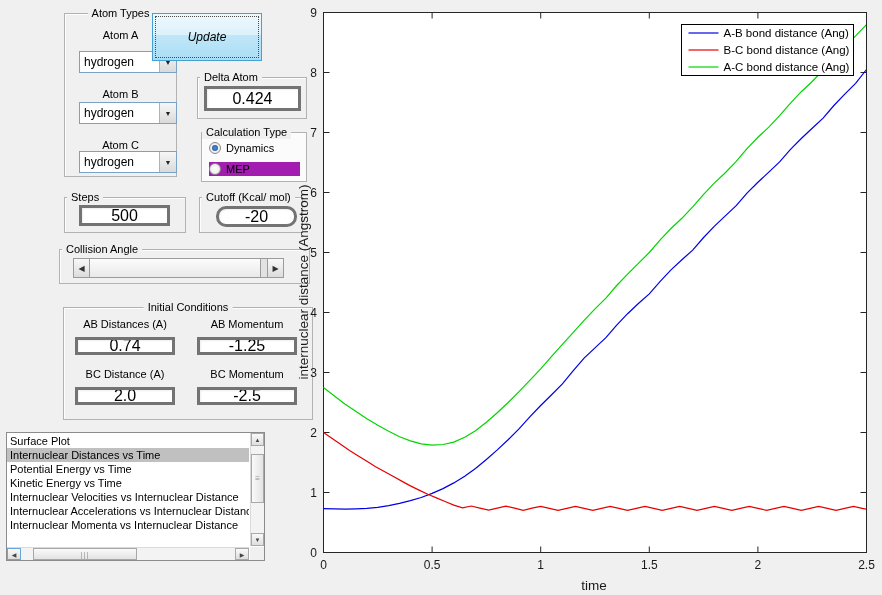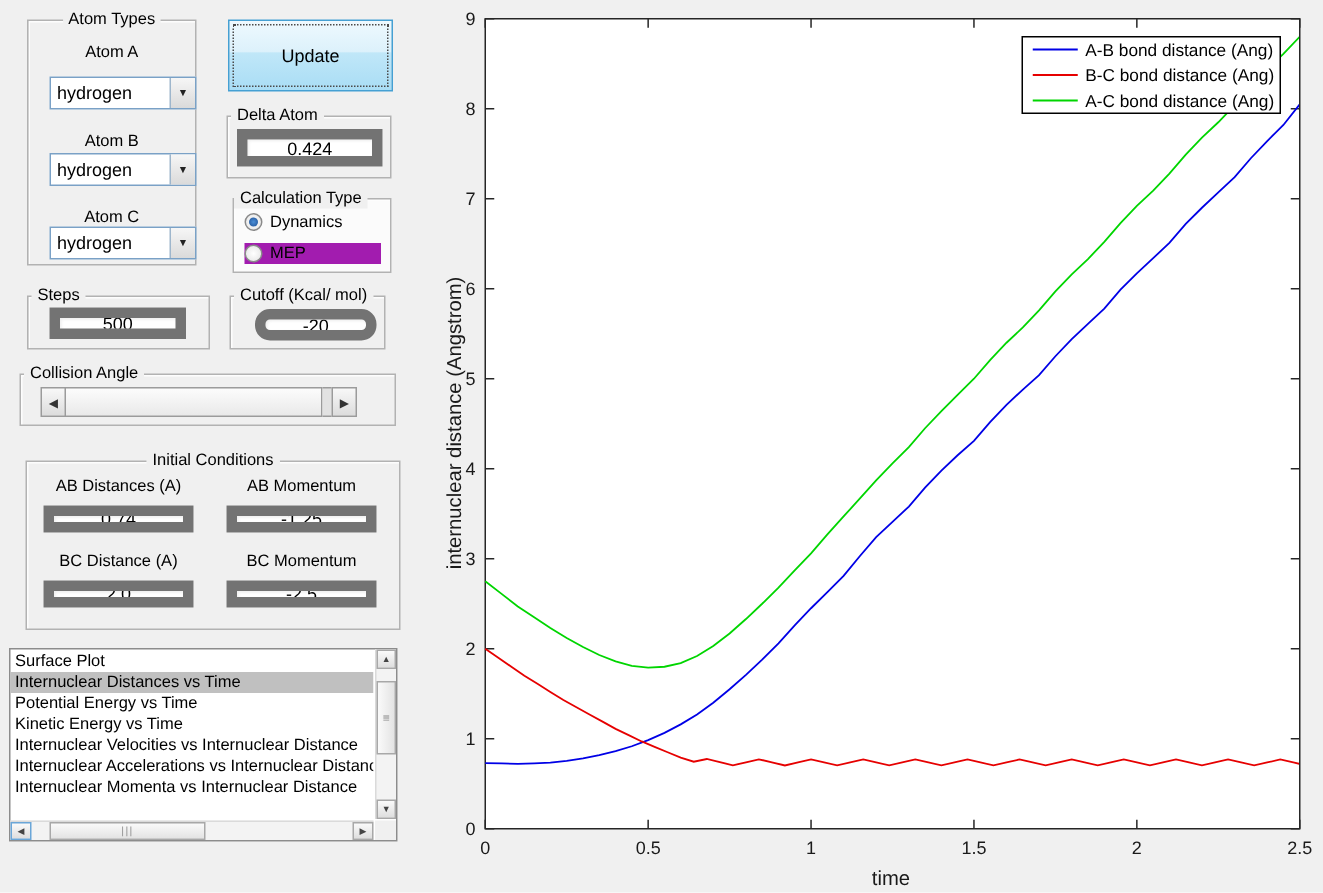--- a/index.html
+++ b/index.html
@@ -8,36 +8,37 @@
     background:#f0f0f0;
     font-family:"Liberation Sans",sans-serif;
     -webkit-font-smoothing:antialiased;
   }
   
   .panel{
     position:absolute;
     border:1px solid #b2b2b2;
     box-shadow:inset 1px 1px 0 #fdfdfd;
     box-sizing:border-box;
+    margin-left:46px;
   }
   .ptitle{
     position:absolute;top:-8px;left:6px;
     background:#f0f0f0;padding:0 4px;
     font-size:11px;line-height:14px;color:#000;white-space:nowrap;
   }
   .ptitle.centered{left:50%;transform:translateX(-50%)}
   .inlabel{
     position:absolute;width:100%;text-align:center;
     font-size:11px;color:#000;white-space:nowrap;
   }
   
   .field{
-    position:absolute;background:#fff;border:7px solid #737373;
+    position:absolute;background:#fff;border:3px solid #737373;
     box-shadow:inset 1px 1px 2px rgba(0,0,0,.07);
-    text-align:center;font-size:12px;font-family:inherit;color:#000;
+    text-align:center;font-size:16px;font-family:inherit;color:#000;
     box-sizing:border-box;padding:0;
   }
   
   .combo{
     position:absolute;height:22px;width:98px;left:14px;
     background:#fff;border:1px solid #7aa1c6;box-sizing:border-box;
     display:flex;align-items:stretch;cursor:default;
   }
   .combo .ctext{flex:1;font-size:12px;line-height:20px;padding-left:4px;overflow:hidden;white-space:nowrap}
   .combo .cbtn{
@@ -45,21 +46,21 @@
     background:linear-gradient(#f6f6f6,#dadada);
     display:flex;align-items:center;justify-content:center;
     font-size:7px;color:#222;
   }
   
   #update-btn{
     position:absolute;left:152px;top:13px;width:110px;height:48px;
     background:linear-gradient(#eef9fe 0%,#dcf1fb 45%,#c0e7f8 46%,#a9ddf5 100%);
     border:1px solid #45a0d3;
     outline:1px dotted #4a4a4a;outline-offset:-4px;
-    font-family:inherit;font-size:12px;color:#000;cursor:pointer;
+    font-family:inherit;font-size:12px;color:#000;cursor:pointer;font-style:italic;
   }
   
   .radiorow{position:absolute;left:7px;display:flex;align-items:center;gap:5px;font-size:11px}
   .radio{
     width:12px;height:12px;border-radius:50%;
     border:1px solid #8a8a8a;background:radial-gradient(#ffffff,#e3e3e3);
     box-sizing:border-box;flex:0 0 auto;
   }
   .radio.sel::after{
     content:"";display:block;width:6px;height:6px;margin:2px;border-radius:50%;

